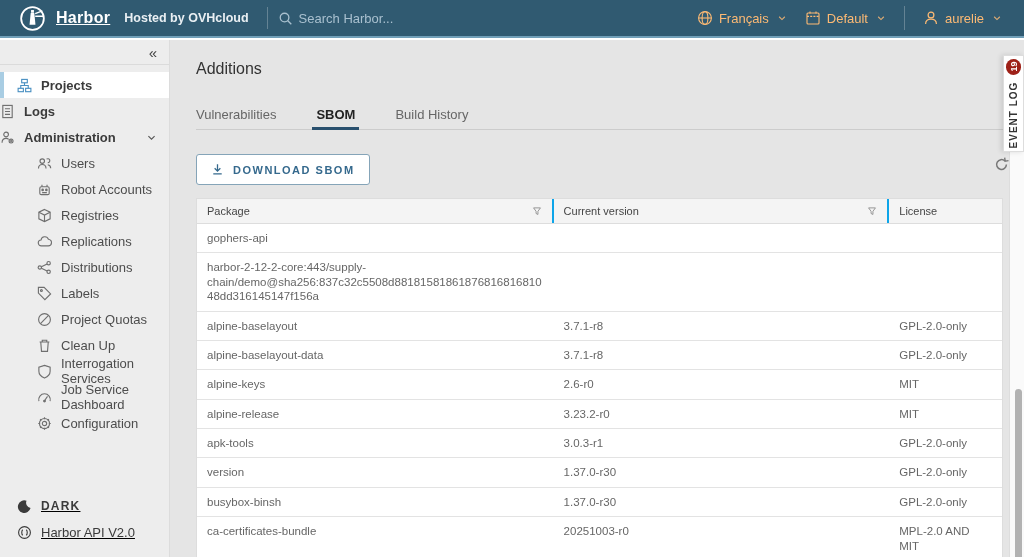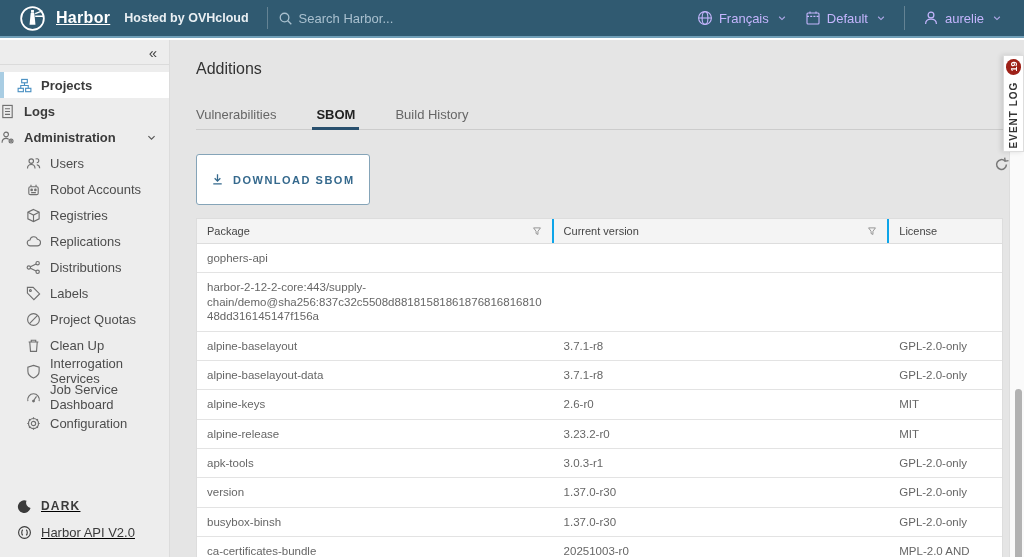--- a/index.html
+++ b/index.html
@@ -11,56 +11,56 @@
   .header { position:absolute; left:0; top:0; width:1024px; height:38px; background:#305a71;
             border-bottom:2px solid #719fb8; display:flex; align-items:center; color:#fff; z-index:5; }
   .logo { width:27px; height:27px; margin-left:19px; flex:0 0 auto; }
   .brand { font-size:16px; font-weight:700; letter-spacing:.3px; margin-left:10px;text-decoration:underline; }
   .hosted { font-size:12.5px; font-weight:600; color:#e9eff3; margin-left:14px; }
   .hdr-divider { width:1px; height:22px; background:rgba(255,255,255,.25); margin:0 10px 0 18px; }
   .search-box { display:flex; align-items:center; gap:6px; color:#a9c0cf; }
   .search-box input { background:transparent; border:none; outline:none; color:#cfdde6; font-size:13px; width:220px; font-family:inherit; }
   .search-box input::placeholder { color:#a9c0cf; }
   .hdr-right { margin-left:auto; display:flex; align-items:center; gap:18px; padding-right:22px; font-size:13px; }
-  .hdr-item { display:flex; align-items:center; gap:6px; cursor:pointer; color:#c4b5fd; }
+  .hdr-item { display:flex; align-items:center; gap:6px; cursor:pointer; color:#fdba74; }
   .hdr-item .chev { margin-left:2px; opacity:.85; }
   .hdr-sep { width:1px; height:24px; background:rgba(255,255,255,.25); }
 
   
   .sidebar { position:absolute; left:0; top:40px; bottom:0; width:170px; background:#ededed;
              border-right:1px solid #dcdcdc; }
   .collapse-row { height:25px; display:flex; align-items:center; justify-content:flex-end;
                   padding-right:12px; border-bottom:1px solid #dbdbdb; }
   .collapse-btn { font-size:15px; color:#444; cursor:pointer; line-height:1; }
   .nav { padding-top:7px; }
   .nav-item { height:26px; display:flex; align-items:center; gap:9px; padding-left:0;
               font-size:13px; font-weight:600; color:#3b3b3b; cursor:pointer; position:relative; }
   .nav-item .icon { color:#6f6f6f; display:flex; }
   .nav-item.active { background:#fff; border-left:4px solid #a9cde3; padding-left:13px; }
   .nav-item.active .icon { color:#4a90c2; }
   .nav-item .chev { position:absolute; right:12px; color:#555; }
-  .nav-sub .nav-item { padding-left:26px; font-weight:400; color:#4d4d4d; font-size:13px; }
+  .nav-sub .nav-item { padding-left:37px; font-weight:400; color:#4d4d4d; font-size:13px; }
   .sidebar-footer { position:absolute; left:0; bottom:12px; width:100%;text-decoration:underline; }
   .foot-item { height:26px; display:flex; align-items:center; gap:9px; padding-left:17px;
                font-size:13px; color:#3b3b3b; cursor:pointer; }
   .foot-item .icon { color:#3b3b3b; display:flex; }
   .foot-item.dark-toggle span.lbl { font-size:12px; font-weight:700; letter-spacing:1.2px; }
 
   
   .main { position:absolute; left:170px; top:40px; right:0; bottom:0; background:#e5e5e5; padding:20px 0 0 26px; }
   .page-title { font-size:16px; font-weight:400; color:#333; }
   .tabs { display:flex; gap:40px; margin-top:25px; border-bottom:1px solid #ccc; width:807px; }
   .tab { font-size:13px; color:#666; padding:4px 0 7px; cursor:pointer; position:relative; }
   .tab.active { color:#222; font-weight:700; }
   .tab.active::after { content:""; position:absolute; left:-4px; right:-4px; bottom:-1px; height:3px; background:#29506e; }
 
   .toolbar { margin-top:24px; display:flex; align-items:center; width:807px; position:relative; }
   .btn-outline { display:flex; align-items:center; gap:9px; border:1px solid #85a4b8; border-radius:3px;
                  background:#fff; color:#35698d; font-size:11px; font-weight:700; letter-spacing:1.5px;
-                 padding:18px 14px; cursor:pointer; font-family:inherit; }
+                 padding:8px 14px; cursor:pointer; font-family:inherit; }
   .refresh { position:absolute; right:-7px; top:2px; color:#777; cursor:pointer; }
 
   
   .table { width:807px; margin-top:13px; border:1px solid #ddd; border-bottom:none; font-size:11.5px; }
   .t-head { display:flex; background:#f4f4f4; border-bottom:1px solid #ddd; }
   .t-hcell { color:#454545; font-size:11px; padding:6px 10px; display:flex; align-items:center; }
   .t-hcell:not(:last-child) { border-right:2px solid #0ea5e9; }
   .t-hcell .funnel { margin-left:auto; color:#8a8a8a; display:flex; cursor:pointer; }
   .t-row { display:flex; border-bottom:1px solid #e3e3e3; background:#fff; }
   .t-cell { padding:7px 10px; color:#666; overflow-wrap:anywhere; line-height:1.25; }

